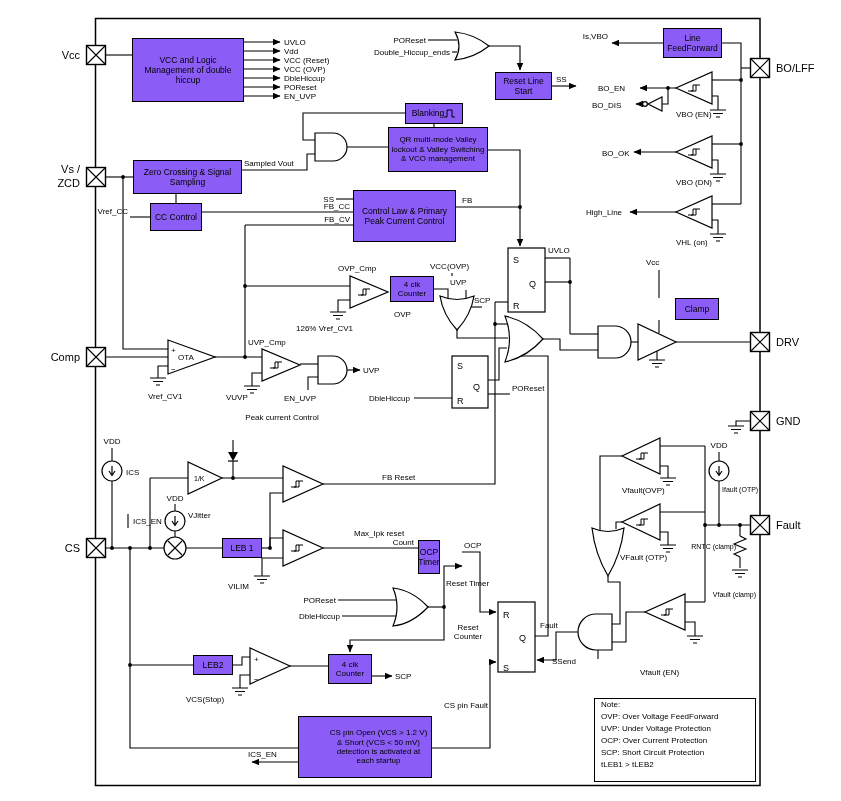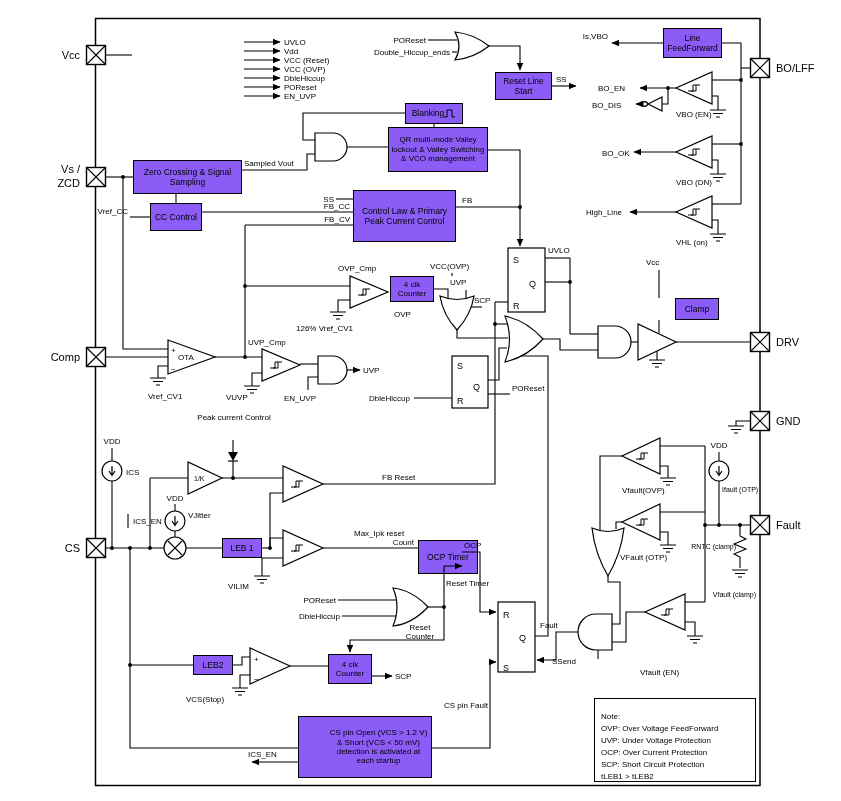--- a/index.html
+++ b/index.html
@@ -1,34 +1,37 @@
 <!DOCTYPE html>
 <html><head>
 <meta charset="utf-8">
 <style>
   html,body{margin:0;padding:0;background:#fff;}
   .stage{position:relative;width:841px;height:801px;background:#fff;font-family:"Liberation Sans",sans-serif;color:#000;overflow:hidden;}
   .box{position:absolute;border:1.2px solid #000;background:#8b5cf6;box-sizing:border-box;
        display:flex;align-items:center;justify-content:center;text-align:center;
        font-size:8.5px;line-height:1.18;padding:1px 2px;}
   .f8{font-size:8px;}
-  .lbl{position:absolute;font-size:8px;line-height:1.12;text-align:center;background:transparent;}
+  .lbl{position:absolute;font-size:8px;line-height:1.12;text-align:center;background:transparent;margin-left:48px;}
   .notebox{position:absolute;border:1.2px solid #000;background:#fff;box-sizing:border-box;
-       font-size:8px;line-height:1.5;padding:12px 6px;text-align:left;}
+       font-size:8px;line-height:1.5;padding:0 6px;text-align:left;}
   svg.layer{position:absolute;left:0;top:0;}
   svg text{font-family:"Liberation Sans",sans-serif;font-size:8px;fill:#000;}
   svg text.s7{font-size:7px;}
   svg text.s9{font-size:9px;}
   svg text.sp{font-size:11px;}
 </style>
 </head>
 <body>
 
 <div class="stage">
 
+  <div class="box" style="left:132px;top:38px;width:112px;height:64px;">
+      <span>VCC and Logic Management of double hiccup</span>
+    </div>
   <div class="box" style="left:495px;top:72px;width:57px;height:28px;">
       <span>Reset Line Start</span>
     </div>
   <div class="box" style="left:405px;top:103px;width:58px;height:21px;padding-right:14px;">
       <span>Blanking</span>
     </div>
   <div class="box" style="left:133px;top:160px;width:109px;height:34px;">
       <span>Zero Crossing &amp; Signal Sampling</span>
     </div>
   <div class="box f8" style="left:388px;top:127px;width:100px;height:45px;">
@@ -42,21 +45,21 @@
     </div>
   <div class="box f8" style="left:390px;top:276px;width:44px;height:26px;">
       <span>4 clk Counter</span>
     </div>
   <div class="box" style="left:637px;top:298px;width:44px;height:22px;margin-left:38px;">
       <span>Clamp</span>
     </div>
   <div class="box" style="left:222px;top:538px;width:40px;height:20px;">
       <span>LEB 1</span>
     </div>
-  <div class="box" style="left:418px;top:540px;width:60px;height:34px;">
+  <div class="box" style="left:418px;top:540px;width:22px;height:34px;">
       <span>OCP Timer</span>
     </div>
   <div class="box" style="left:193px;top:655px;width:40px;height:20px;">
       <span>LEB2</span>
     </div>
   <div class="box f8" style="left:328px;top:654px;width:44px;height:30px;">
       <span>4 clk Counter</span>
     </div>
   <div class="box f8" style="left:298px;top:716px;width:134px;height:62px;padding-left:29px;">
       <span>CS pin Open (VCS &gt; 1.2 V) &amp; Short (VCS &lt; 50 mV) detection is activated at each startup</span>

